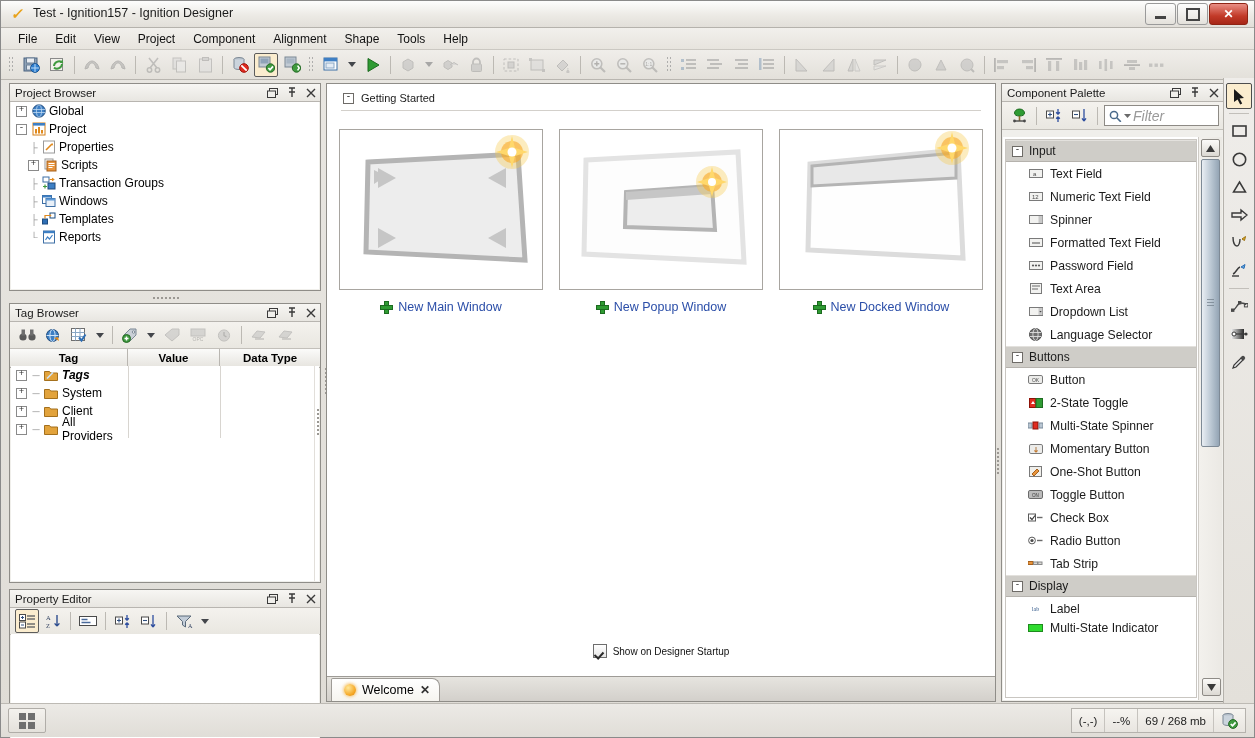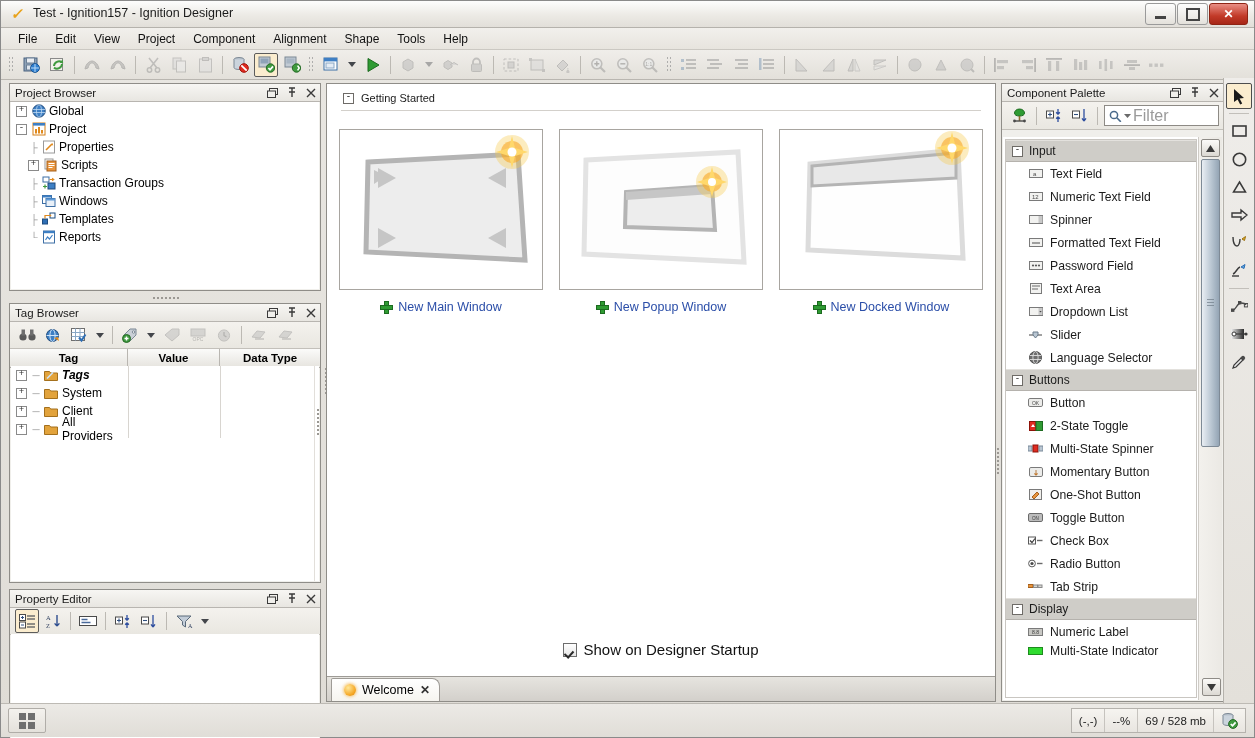--- a/index.html
+++ b/index.html
@@ -93,21 +93,21 @@
   .card-box{height:159px;border:1px solid #a8a5a0;background:#fff;position:relative;overflow:hidden;}
   .card-cap{text-align:center;margin-top:10px;font-size:12.5px;color:#2b4ea8;
     display:flex;align-items:center;justify-content:center;gap:5px;}
   .card-cap span.lbl{text-decoration:none;}
   .plus{width:13px;height:13px;position:relative;flex:none;}
   .plus:before,.plus:after{content:"";position:absolute;background:#2f9b33;border:1px solid #1c6b20;box-sizing:border-box;}
   .plus:before{left:4px;top:0;width:5px;height:13px;}
   .plus:after{left:0;top:4px;width:13px;height:5px;}
 
   .startup{display:flex;align-items:center;justify-content:center;gap:6px;
-    font-size:15px;color:#111;}
+    font-size:10px;color:#111;}
   .cbx{width:12px;height:12px;border:1px solid #6d6d6d;background:linear-gradient(#fff,#e6e6e6);
     position:relative;flex:none;}
   .cbx:after{content:"";position:absolute;left:2px;top:5px;width:4px;height:7px;
     border:solid #2a2a2a;border-width:0 2px 2px 0;transform:rotate(42deg);}
 
   .tabstrip{height:24px;background:linear-gradient(#e6e4df,#d3d0cb);
     border-top:1px solid #9e9b96;display:flex;align-items:flex-end;padding-left:4px;}
   .tab{height:22px;display:flex;align-items:center;gap:6px;padding:0 9px 0 12px;
     background:linear-gradient(#ffffff,#f6f4ef);border:1px solid #9e9b96;border-bottom:none;
     border-radius:2px 8px 0 0;font-size:12.5px;}
@@ -121,21 +121,21 @@
   .pal-inner{border:1px solid #c9c6c1;margin:2px;height:calc(100% - 6px);overflow:hidden;background:#fff;}
   .pgroup{height:20px;display:flex;align-items:center;gap:6px;padding-left:6px;
     background:#cfcdc8;border-top:1px solid #e3e1dd;border-bottom:1px solid #b5b2ad;
     font-size:12px;color:#1b1b1b;}
   .pgbox{width:9px;height:9px;border:1px solid #6e6b67;background:#fff;
     font-size:9px;line-height:7px;text-align:center;font-family:"Liberation Mono",monospace;}
   .pitem{height:23px;display:flex;align-items:center;gap:7px;padding-left:22px;font-size:12.2px;color:#1b1b1b;}
   .pico{width:15px;height:12px;flex:none;display:flex;align-items:center;justify-content:center;}
   .filter{flex:1;height:19px;margin:0 4px 0 2px;border:1px solid #8d8a85;background:#fff;
     display:flex;align-items:center;padding-left:4px;gap:2px;}
-  .fph{color:#9a9a9a;font-size:16px;}
+  .fph{color:#9a9a9a;font-size:14px;font-style:italic;}
 
   .vscroll{position:absolute;right:1px;top:53px;bottom:1px;width:23px;
     background:linear-gradient(90deg,#f3f1ed,#ebe9e4);border-left:1px solid #cecbc6;}
   .sbtn{width:17px;height:16px;margin:2px auto;border:1px solid #8e8b86;border-radius:2px;
     background:linear-gradient(#fbfaf8,#dcd9d3);display:flex;align-items:center;justify-content:center;}
   .sthumb{width:17px;margin:1px auto;border:1px solid #7e8a96;border-radius:2px;
     background:linear-gradient(90deg,#e9eef3,#b9c6d2 55%,#94a5b5);
     display:flex;align-items:center;justify-content:center;}
   .grips3{width:7px;height:9px;background-image:linear-gradient(#6f7c88 1px,transparent 1px);
     background-size:7px 3px;opacity:.7;}
@@ -1099,29 +1099,20 @@
                 <svg width="14" height="9" viewBox="0 0 14 9">
                   <rect x="0.5" y="0.5" width="13" height="8" fill="#f2f2f0" stroke="#7a7a7a"></rect>
                   <rect x="9.5" y="1" width="4" height="7" fill="#c8c8c8"></rect>
                   <path d="M10.3 4l1.2 1.6L12.7 4z" fill="#4a4a4a"></path>
                 </svg>
               </span>
             <span>Dropdown List</span>
           </div>
           <div class="pitem">
             <span class="pico">
-                <svg width="15" height="10" viewBox="0 0 15 10">
-                  <path d="M1 5h13" stroke="#8a8a8a" stroke-width="1.6"></path>
-                  <path d="M5 2h5v3l-2.5 3L5 5z" fill="#b9c6d2" stroke="#6a7a8a"></path>
-                </svg>
-              </span>
-            <span>Slider</span>
-          </div>
-          <div class="pitem">
-            <span class="pico">
                 <svg width="13" height="13" viewBox="0 0 13 13">
                   <circle cx="6.5" cy="6.5" r="6" fill="#6f6f6f" stroke="#4a4a4a"></circle>
                   <ellipse cx="6.5" cy="6.5" rx="2.6" ry="6" fill="none" stroke="#e0e0e0" stroke-width=".9"></ellipse>
                   <path d="M0.8 4.5h11.4M0.8 8.5h11.4" stroke="#e0e0e0" stroke-width=".9"></path>
                 </svg>
               </span>
             <span>Language Selector</span>
           </div>
 
           <div class="pgroup">
@@ -1215,25 +1206,24 @@
             <span>Tab Strip</span>
           </div>
 
           <div class="pgroup">
             <span class="pgbox">-</span>
             <span>Display</span>
           </div>
           <div class="pitem">
             <span class="pico">
                 <svg width="15" height="8" viewBox="0 0 15 8">
-                  <rect x="0.5" y="0.5" width="14" height="7" fill="#c8c8c4" stroke="#7a7a7a"></rect>
-                  <text x="7.5" y="6" font-size="5" text-anchor="middle" fill="#3a3a3a" font-family="sans-serif">8.8</text>
-                </svg>
-              </span>
-            <span>Numeric Label</span>
+                  <text x="7.5" y="6" font-size="6" text-anchor="middle" fill="#3a5f8f" font-family="serif">lab</text>
+                </svg>
+              </span>
+            <span>Label</span>
           </div>
           <div class="pitem" style="height:16px;overflow:hidden">
             <span class="pico">
                 <svg width="15" height="8" viewBox="0 0 15 8">
                   <rect x="0.5" y="0.5" width="14" height="7" fill="#2fdb2f" stroke="#1d8b1d"></rect>
                 </svg>
               </span>
             <span>Multi-State Indicator</span>
           </div>
 
@@ -1335,21 +1325,21 @@
       <div class="sq4">
           <i></i>
           <i></i>
           <i></i>
           <i></i>
         </div>
     </div>
     <div class="sb-right">
       <div class="sb-cell">(-,-)</div>
       <div class="sb-cell">--%</div>
-      <div class="sb-cell">69 / 528 mb</div>
+      <div class="sb-cell">69 / 268 mb</div>
       <div class="sb-cell">
         <svg width="17" height="17" viewBox="0 0 17 17">
             <ellipse cx="7" cy="3.5" rx="5" ry="2" fill="#b9c3cd" stroke="#7b8794"></ellipse>
             <path d="M2 3.5v8c0 1.1 2.2 2 5 2s5-.9 5-2v-8" fill="#cbd4dd" stroke="#7b8794"></path>
             <circle cx="12" cy="12" r="4.4" fill="#3f9a3f" stroke="#256a25"></circle>
             <path d="M9.8 12l1.7 1.8 3.1-3.4" stroke="#fff" stroke-width="1.7" fill="none"></path>
           </svg>
       </div>
     </div>
   </div>

